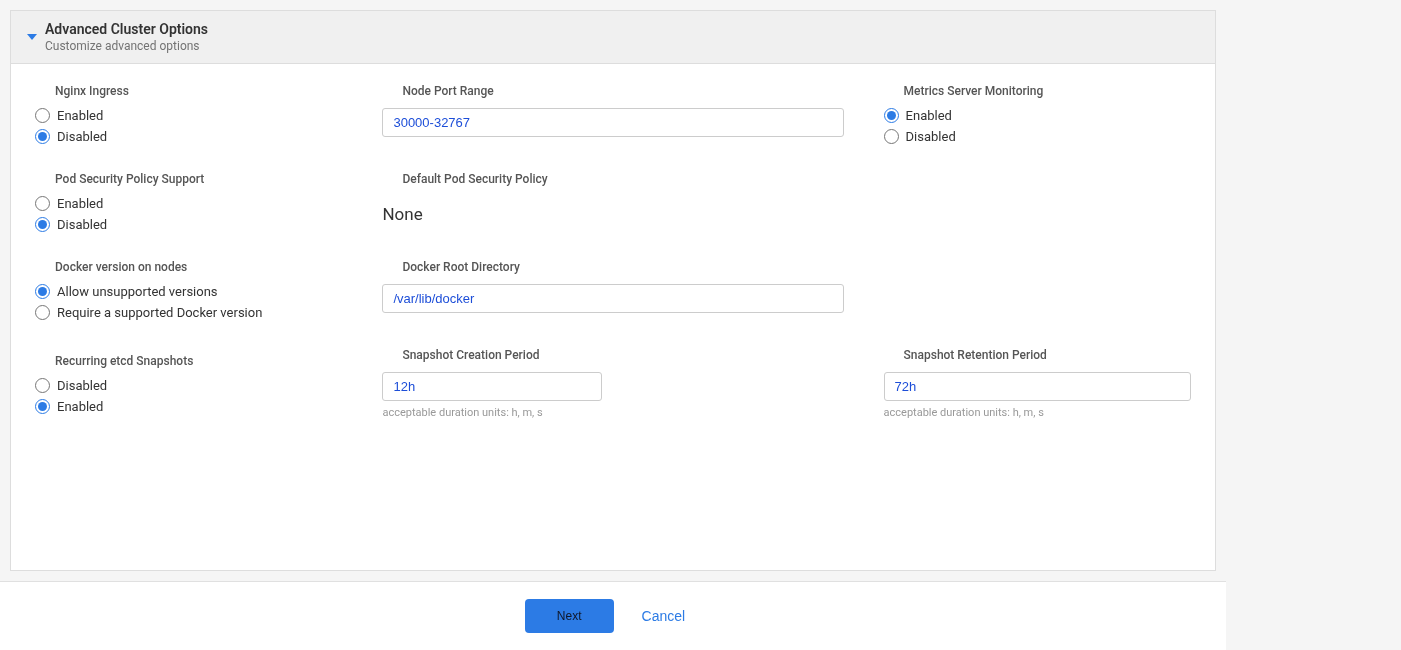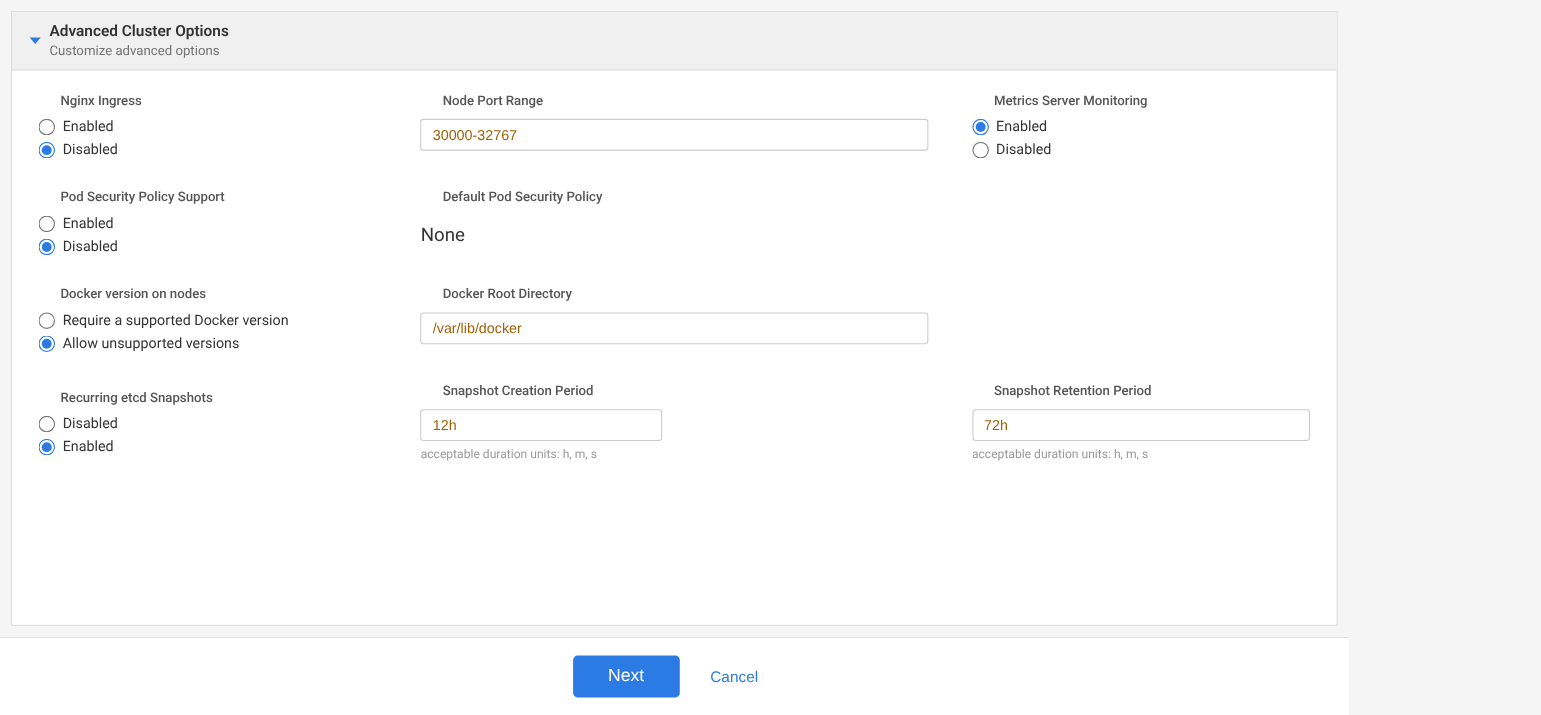--- a/index.html
+++ b/index.html
@@ -107,21 +107,21 @@
       font-size: 13px;
       color: #333;
     }
 
     .text-input {
       width: 100%;
       border: 1px solid #ccc;
       border-radius: 3px;
       padding: 6px 10px;
       font-size: 13px;
-      color: #a16207;
+      color: #1d4ed8;
       background: #fff;
       outline: none;
     }
 
     .hint-text {
       font-size: 11px;
       color: #999;
       margin-top: 5px;
     }
 
@@ -136,25 +136,25 @@
       justify-content: center;
       align-items: center;
       gap: 12px;
       padding: 16px;
       background: #fff;
       border-top: 1px solid #e0e0e0;
     }
 
     .btn-next {
       background: #2c7be5;
-      color: #ffffff;
+      color: #0f172a;
       border: none;
       border-radius: 4px;
       padding: 10px 32px;
-      font-size: 16px;
+      font-size: 12px;
       cursor: pointer;
       font-weight: 500;
     }
 
     .btn-cancel {
       background: transparent;
       color: #2c7be5;
       border: none;
       padding: 10px 16px;
       font-size: 14px;
@@ -233,26 +233,26 @@
         </div>
 
         <div class="form-col"></div>
       </div>
 
       <div class="form-row">
         <div class="form-col">
           <div class="field-label">Docker version on nodes</div>
           <div class="radio-group">
             <label class="radio-item">
+              <input type="radio" name="docker_version" checked="" style="">
+              <span class="radio-label">Allow unsupported versions</span>
+            </label>
+            <label class="radio-item">
               <input type="radio" name="docker_version" style="">
               <span class="radio-label">Require a supported Docker version</span>
-            </label>
-            <label class="radio-item">
-              <input type="radio" name="docker_version" checked="" style="">
-              <span class="radio-label">Allow unsupported versions</span>
             </label>
           </div>
         </div>
 
         <div class="form-col-wide">
           <div class="field-label">Docker Root Directory</div>
           <input type="text" class="text-input" value="/var/lib/docker" style="">
         </div>
 
         <div class="form-col"></div>

